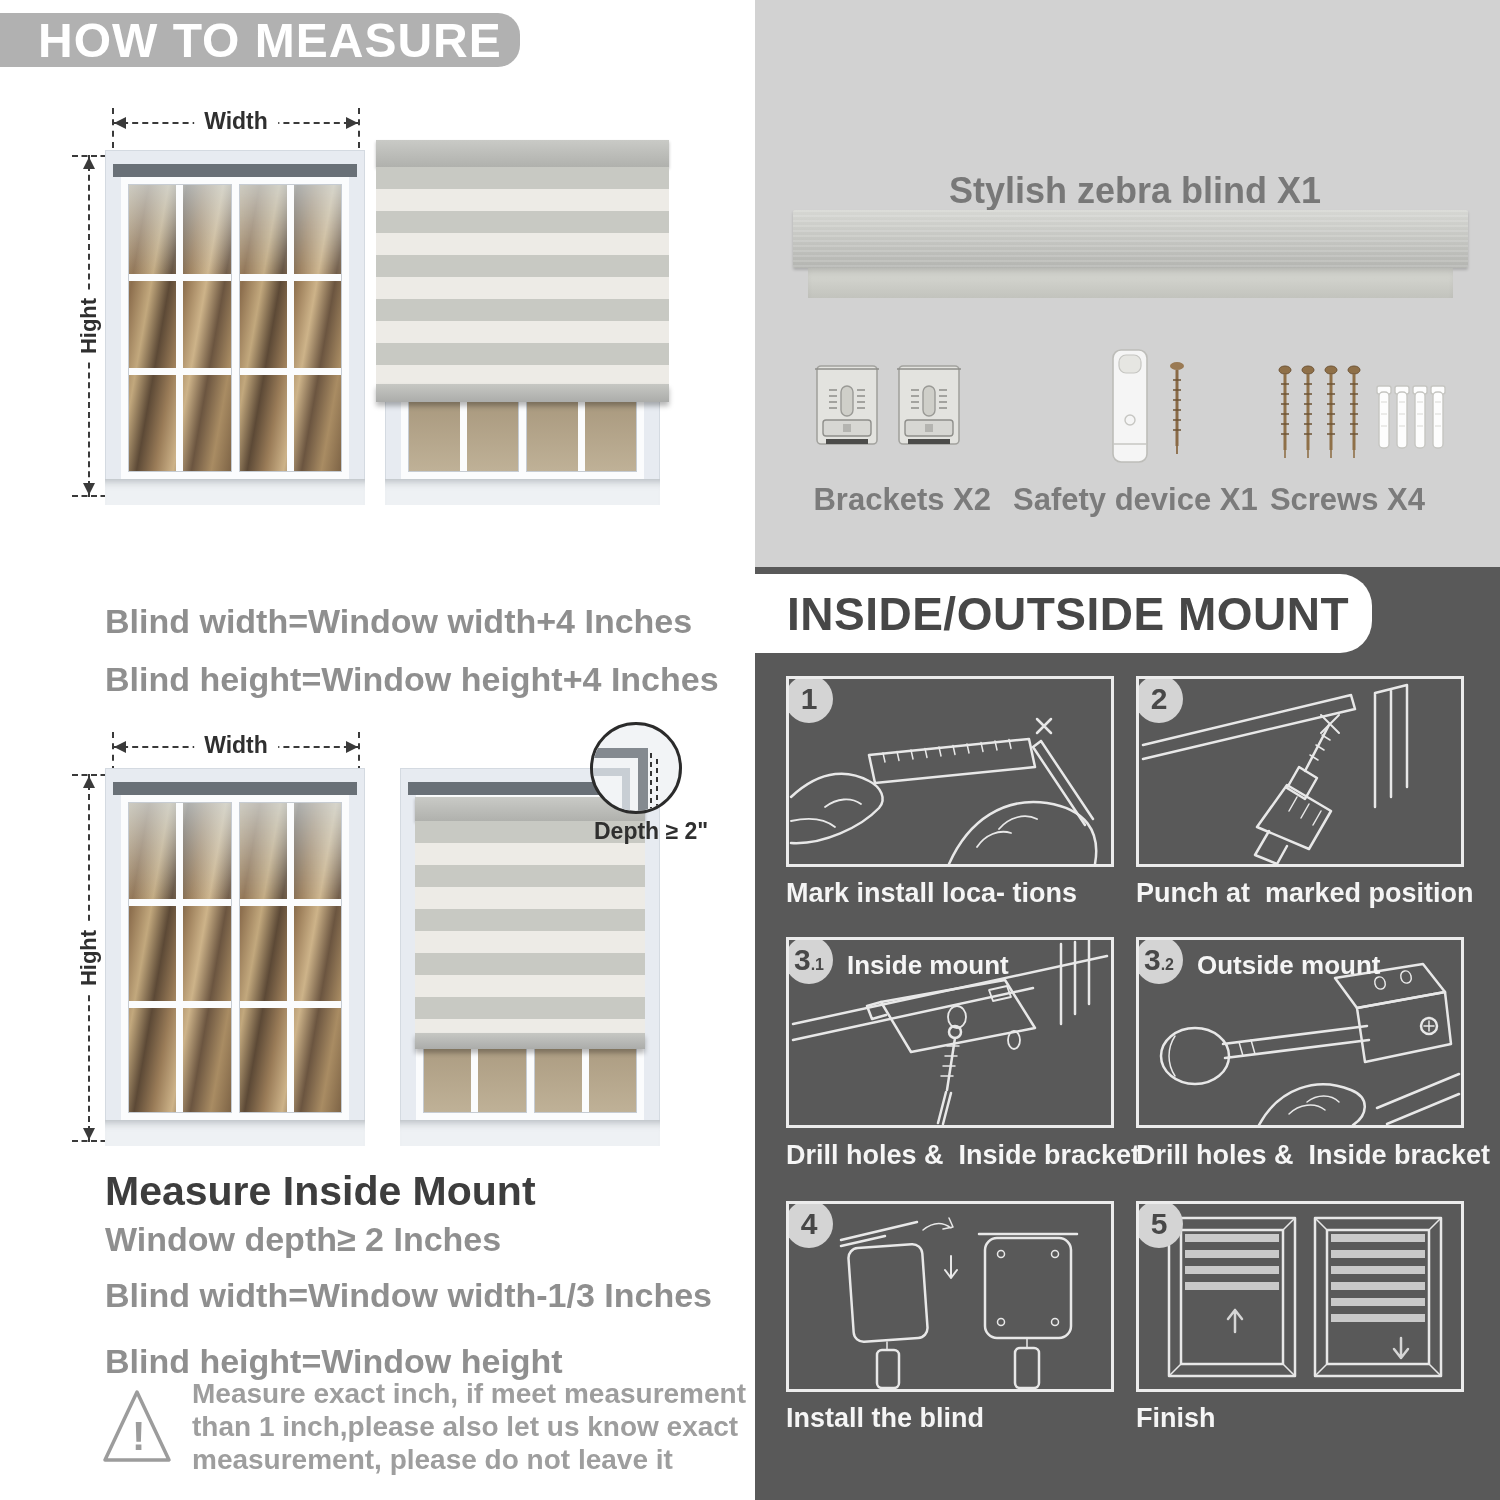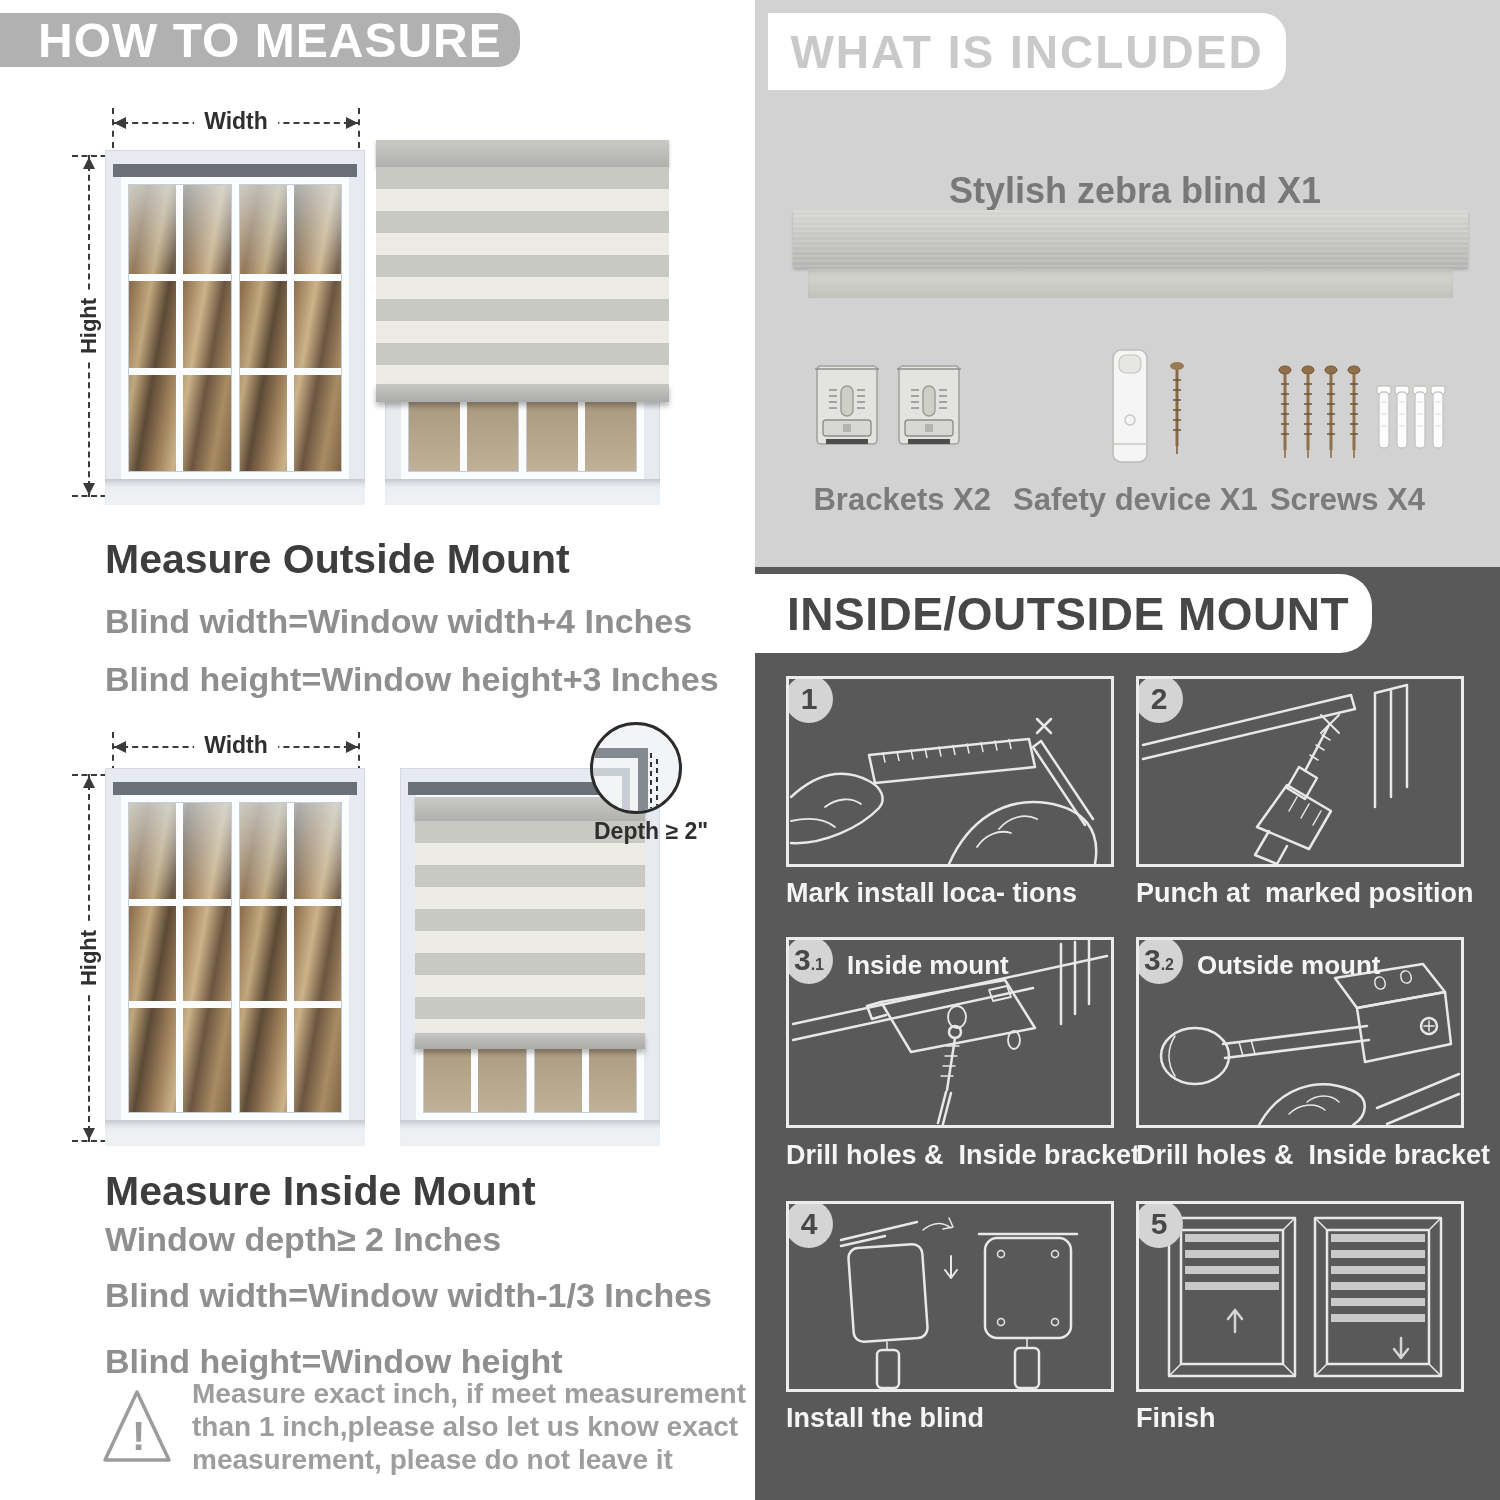--- a/index.html
+++ b/index.html
@@ -150,23 +150,22 @@
       </div>
       <div class="blind" style="left:-9px;right:-9px;top:-10px;">
         <div class="bh"></div>
         <div class="bb" style="height:217px;"></div>
         <div class="bf"></div>
       </div>
       <div class="win-sill"></div>
     </div>
   </div>
 
-  <div class="abs heading" style="left:105px;top:536px;">Measure Outside Mount</div>
   <div class="abs gline" style="left:105px;top:602px;">Blind width=Window width+4 Inches</div>
-  <div class="abs gline" style="left:105px;top:660px;">Blind height=Window height+3 Inches</div>
+  <div class="abs gline" style="left:105px;top:660px;">Blind height=Window height+4 Inches</div>
 
   <div class="abs" style="left:0;top:718px;width:755px;height:440px;">
     <div class="abs warrow" style="left:112px;top:28px;width:248px;">
       <i class="tick l"></i>
       <i class="tick r"></i>
       <div class="dash"></div>
       <i class="ah l"></i>
       <i class="ah r"></i>
       <span class="wlabel">Width</span>
     </div>
@@ -236,23 +235,20 @@
     </svg>
     <span class="abs warn-mark" style="left:32px;top:36px;">!</span>
     <div class="abs warn-text" style="left:92px;top:0px;">Measure exact inch, if meet measurement less</div>
     <div class="abs warn-text" style="left:92px;top:33px;">than 1 inch,please also let us know exact</div>
     <div class="abs warn-text" style="left:92px;top:66px;">measurement, please do not leave it</div>
   </div>
 
   <div class="abs right-col">
 
     <div class="abs included-bg"></div>
-    <div class="abs inc-band">
-      <span>WHAT IS INCLUDED</span>
-    </div>
     <div class="abs product-label">Stylish zebra blind X1</div>
     <div class="abs rail-top"></div>
     <div class="abs rail-bot"></div>
 
     <svg class="abs" style="left:58px;top:360px;" width="155" height="96" viewBox="0 0 155 96">
       <g stroke="#a3a39f" stroke-width="1.6" fill="#e3e3df">
         <rect x="4" y="6" width="60" height="78" rx="4"></rect>
         <rect x="86" y="6" width="60" height="78" rx="4"></rect>
       </g>
       <g stroke="#9a9a96" stroke-width="1.4" fill="#cfcfc9">

